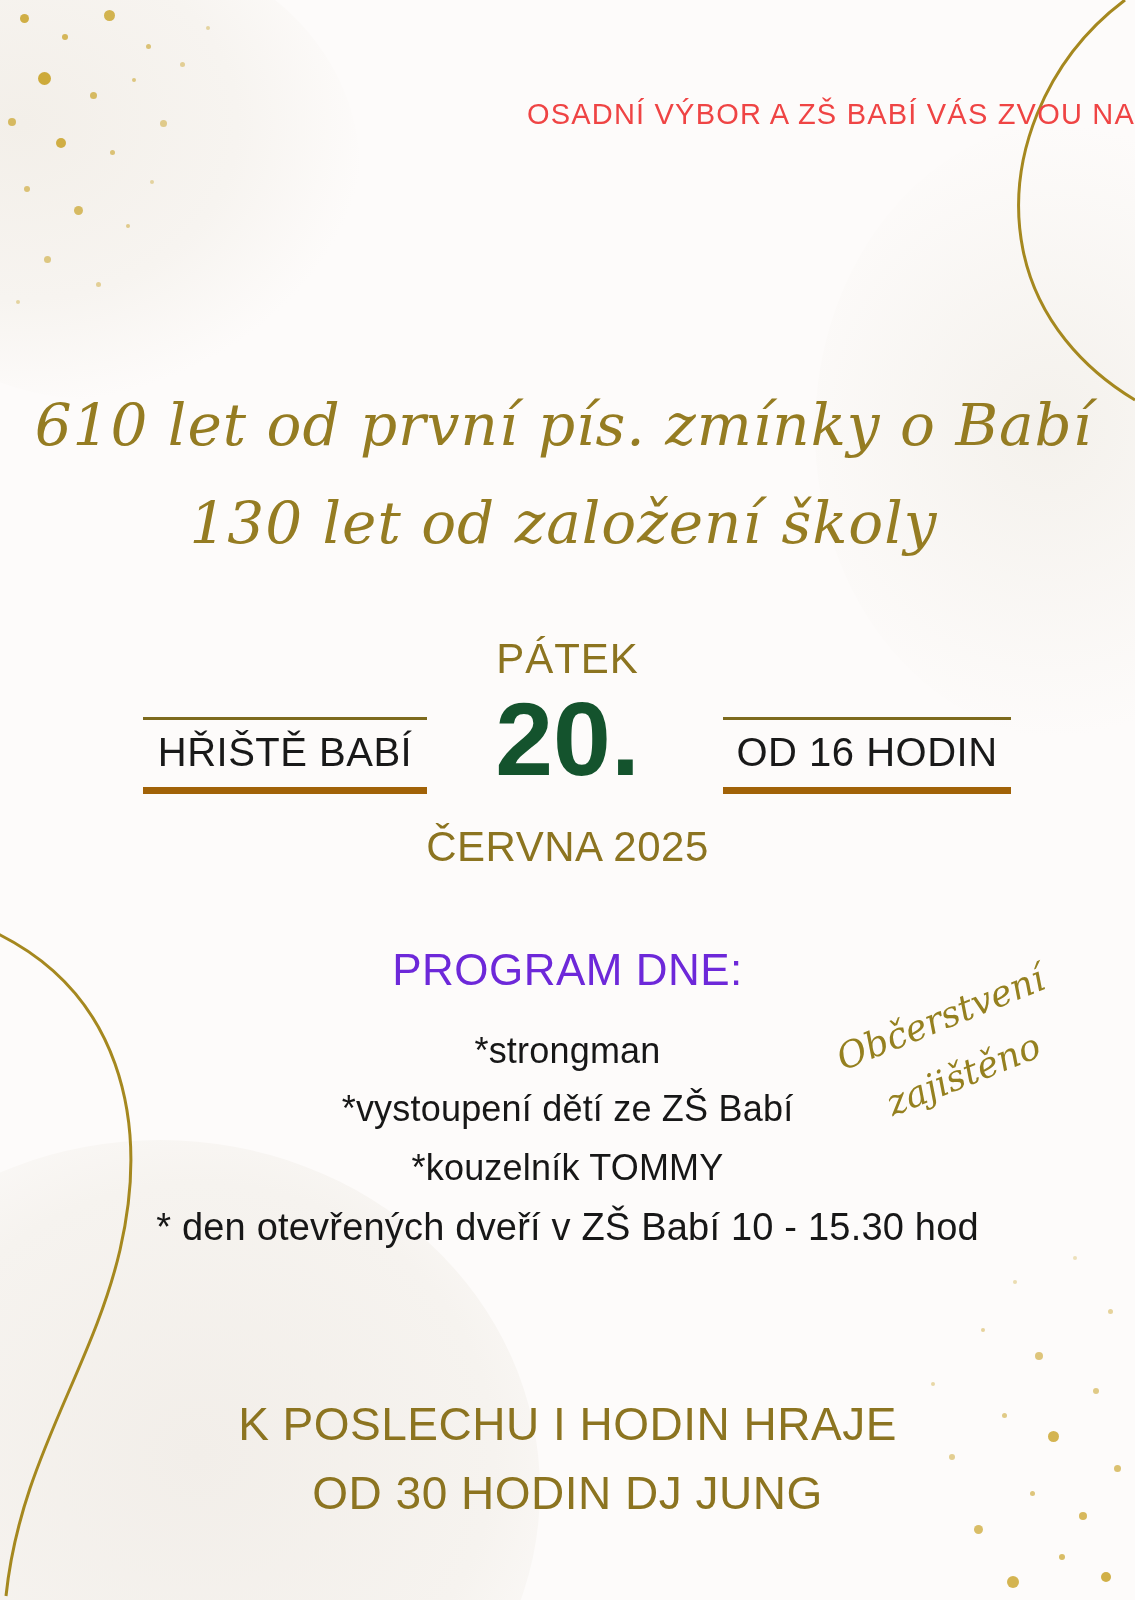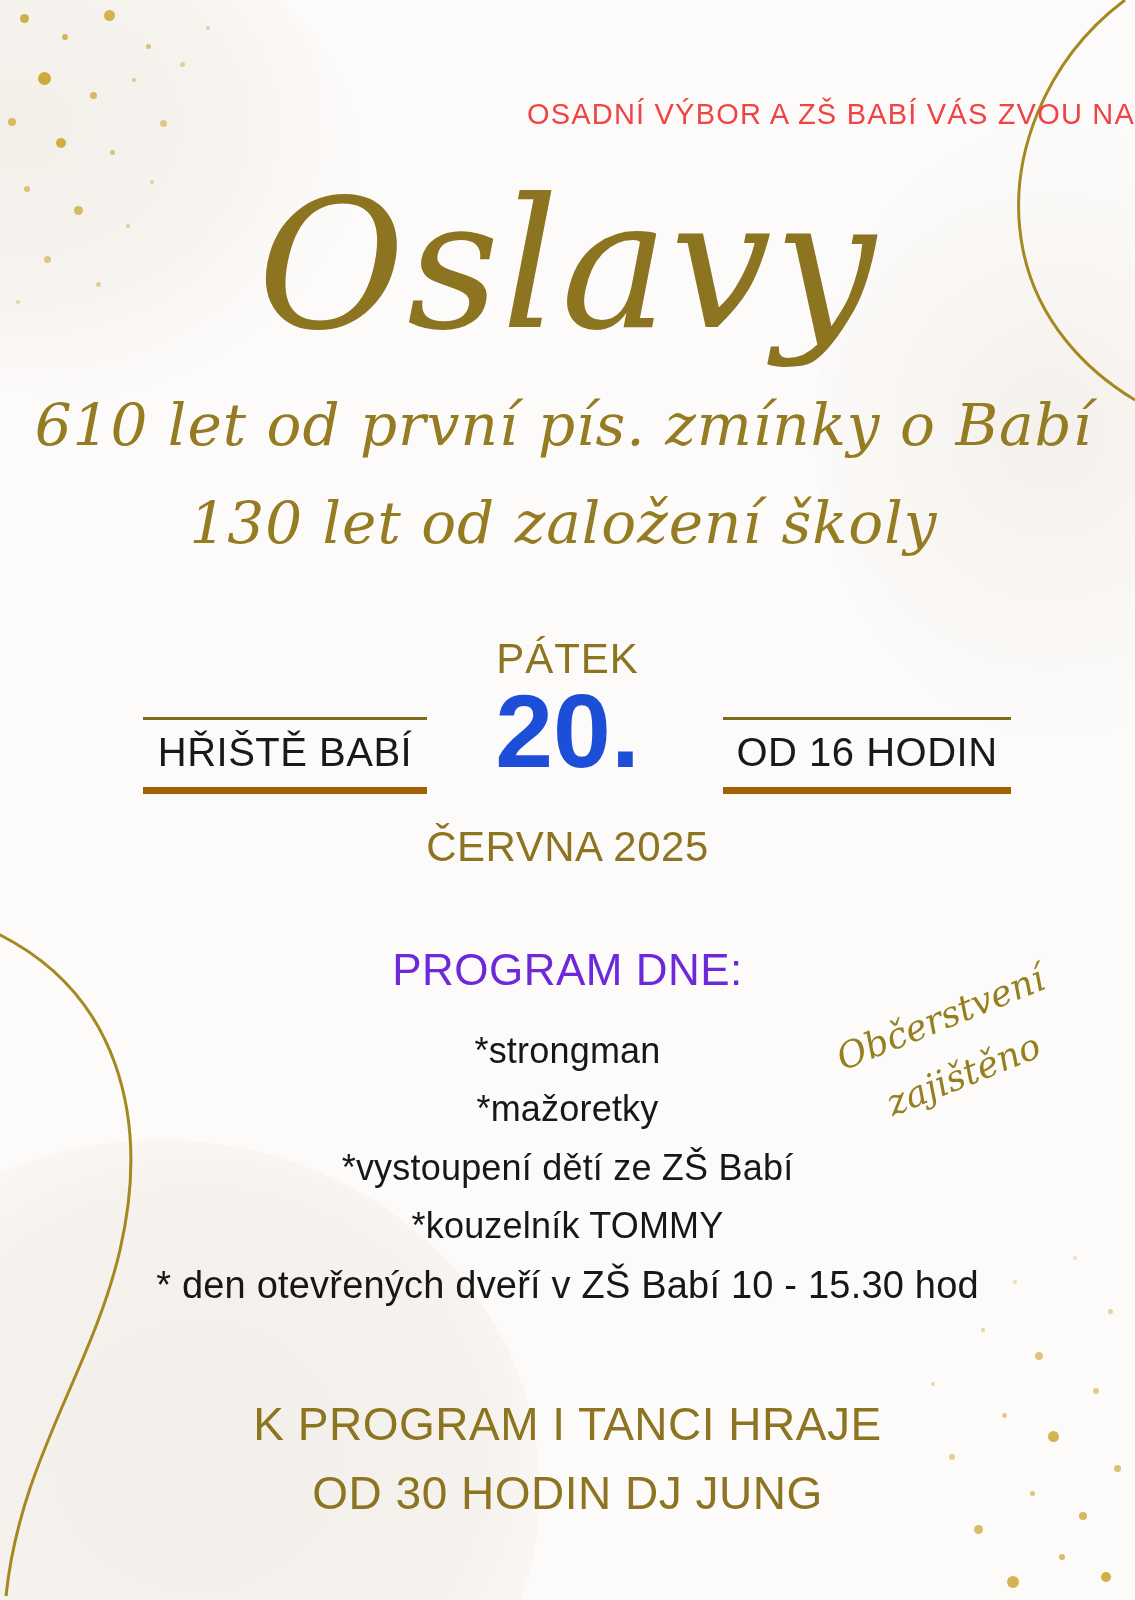--- a/index.html
+++ b/index.html
@@ -127,26 +127,26 @@
     position: absolute;
     top: 0;
     left: 0;
     right: 0;
     font-size: 42px;
     letter-spacing: 1px;
     color: #8c7420;
   }
   .daynum {
     position: absolute;
-    top: 42px;
+    top: 50px;
     left: 0;
     right: 0;
     font-size: 104px;
     font-weight: 700;
-    color: #1d4ed8;
+    color: #14532d;
     line-height: 1.05;
   }
   .month {
     position: absolute;
     top: 188px;
     left: 0;
     right: 0;
     font-size: 42px;
     letter-spacing: 0.5px;
     color: #8c7420;
@@ -287,47 +287,45 @@
     <span style="right:22px;  bottom:286px; width:5px;  height:5px;  opacity:.45"></span>
     <span style="right:200px; bottom:214px; width:4px;  height:4px;  opacity:.4"></span>
     <span style="right:118px; bottom:316px; width:4px;  height:4px;  opacity:.35"></span>
     <span style="right:58px;  bottom:340px; width:4px;  height:4px;  opacity:.3"></span>
   </div>
 
   <div class="content">
 
     <div class="kicker">OSADNÍ VÝBOR A ZŠ BABÍ VÁS ZVOU NA</div>
 
-    <div class="title-script">Oslavy</div>
 
     <div class="sub-script-1">610 let od první pís. zmínky o Babí</div>
     <div class="sub-script-2">130 let od založení školy</div>
 
     <div class="date-block">
       <div class="weekday">PÁTEK</div>
       <div class="daynum">20.</div>
       <div class="month">ČERVNA 2025</div>
       <div class="side-box left">HŘIŠTĚ BABÍ</div>
       <div class="side-box right">OD 16 HODIN</div>
     </div>
 
     <div class="program-title">PROGRAM DNE:</div>
 
     <div class="program-list">
       <div>*strongman</div>
-      <div>*mažoretky</div>
       <div>*vystoupení dětí ze ZŠ Babí</div>
       <div>*kouzelník TOMMY</div>
       <div class="long">* den otevřených dveří v ZŠ Babí 10 - 15.30 hod</div>
     </div>
 
     <div class="refresh-stamp">
       <div>Občerstvení</div>
       <div>zajištěno</div>
     </div>
 
     <div class="footer">
-      <div>K PROGRAM I TANCI HRAJE</div>
+      <div>K POSLECHU I HODIN HRAJE</div>
       <div>OD 30 HODIN DJ JUNG</div>
     </div>
 
   </div>
 </div>
 
 </body></html>

